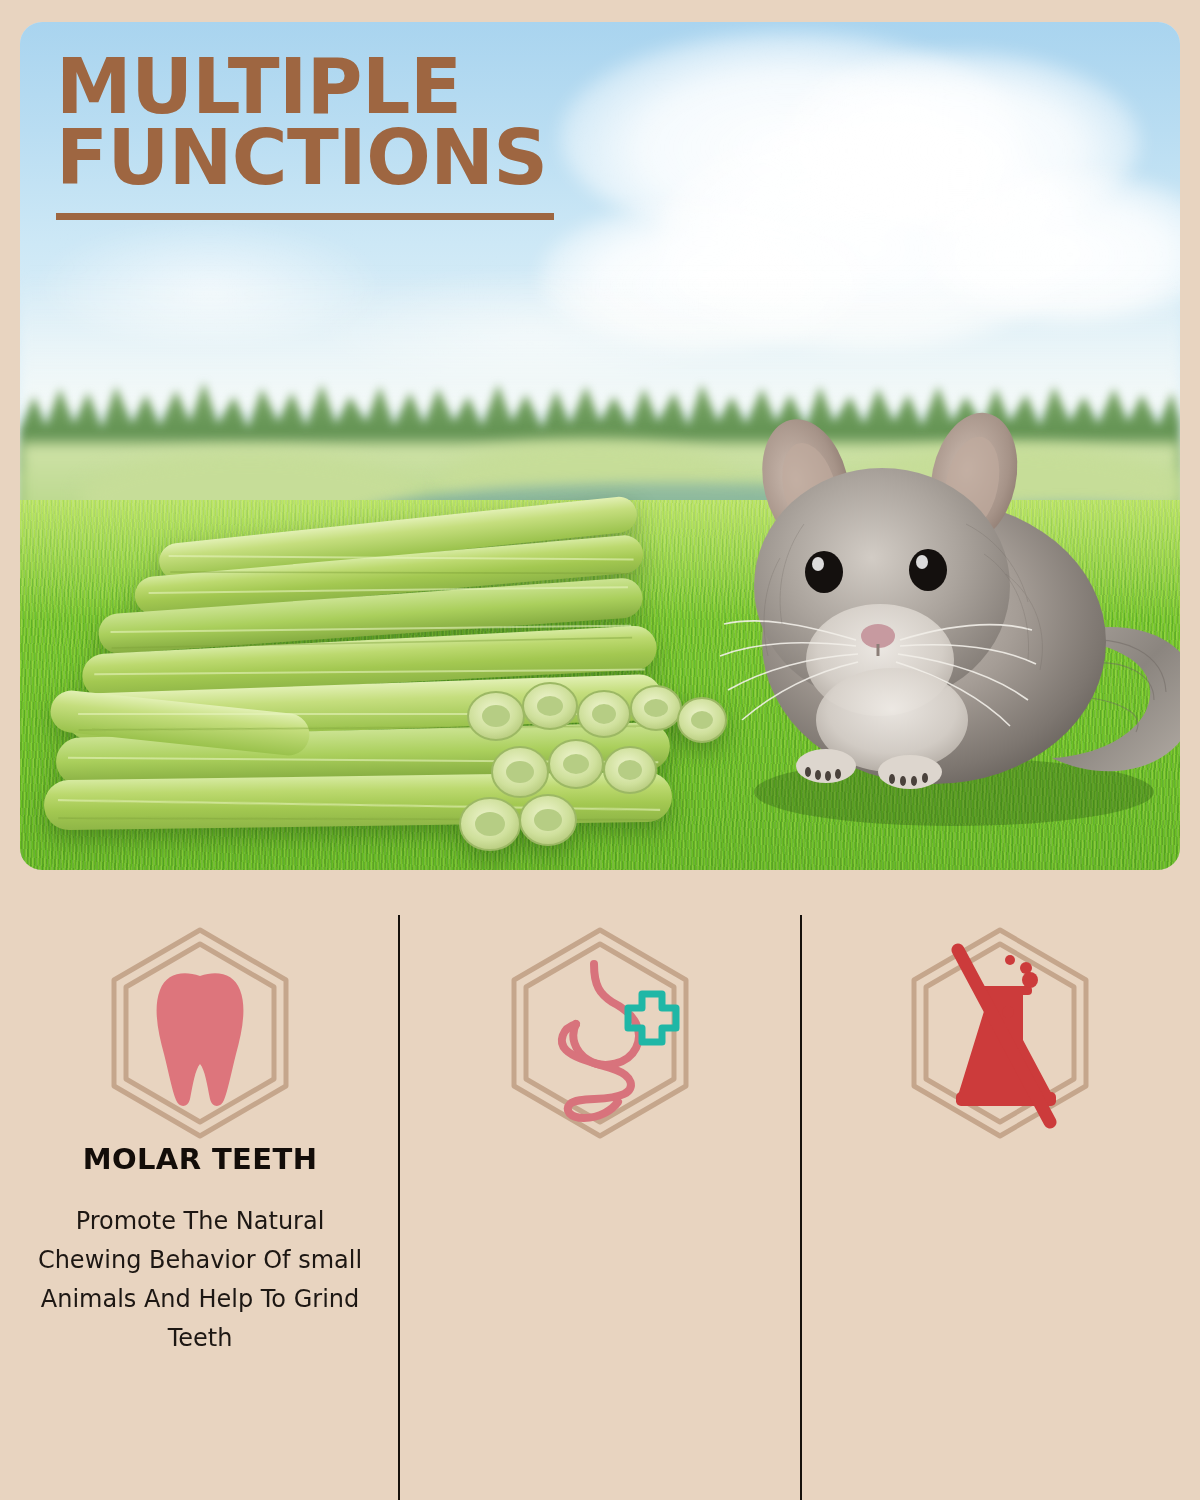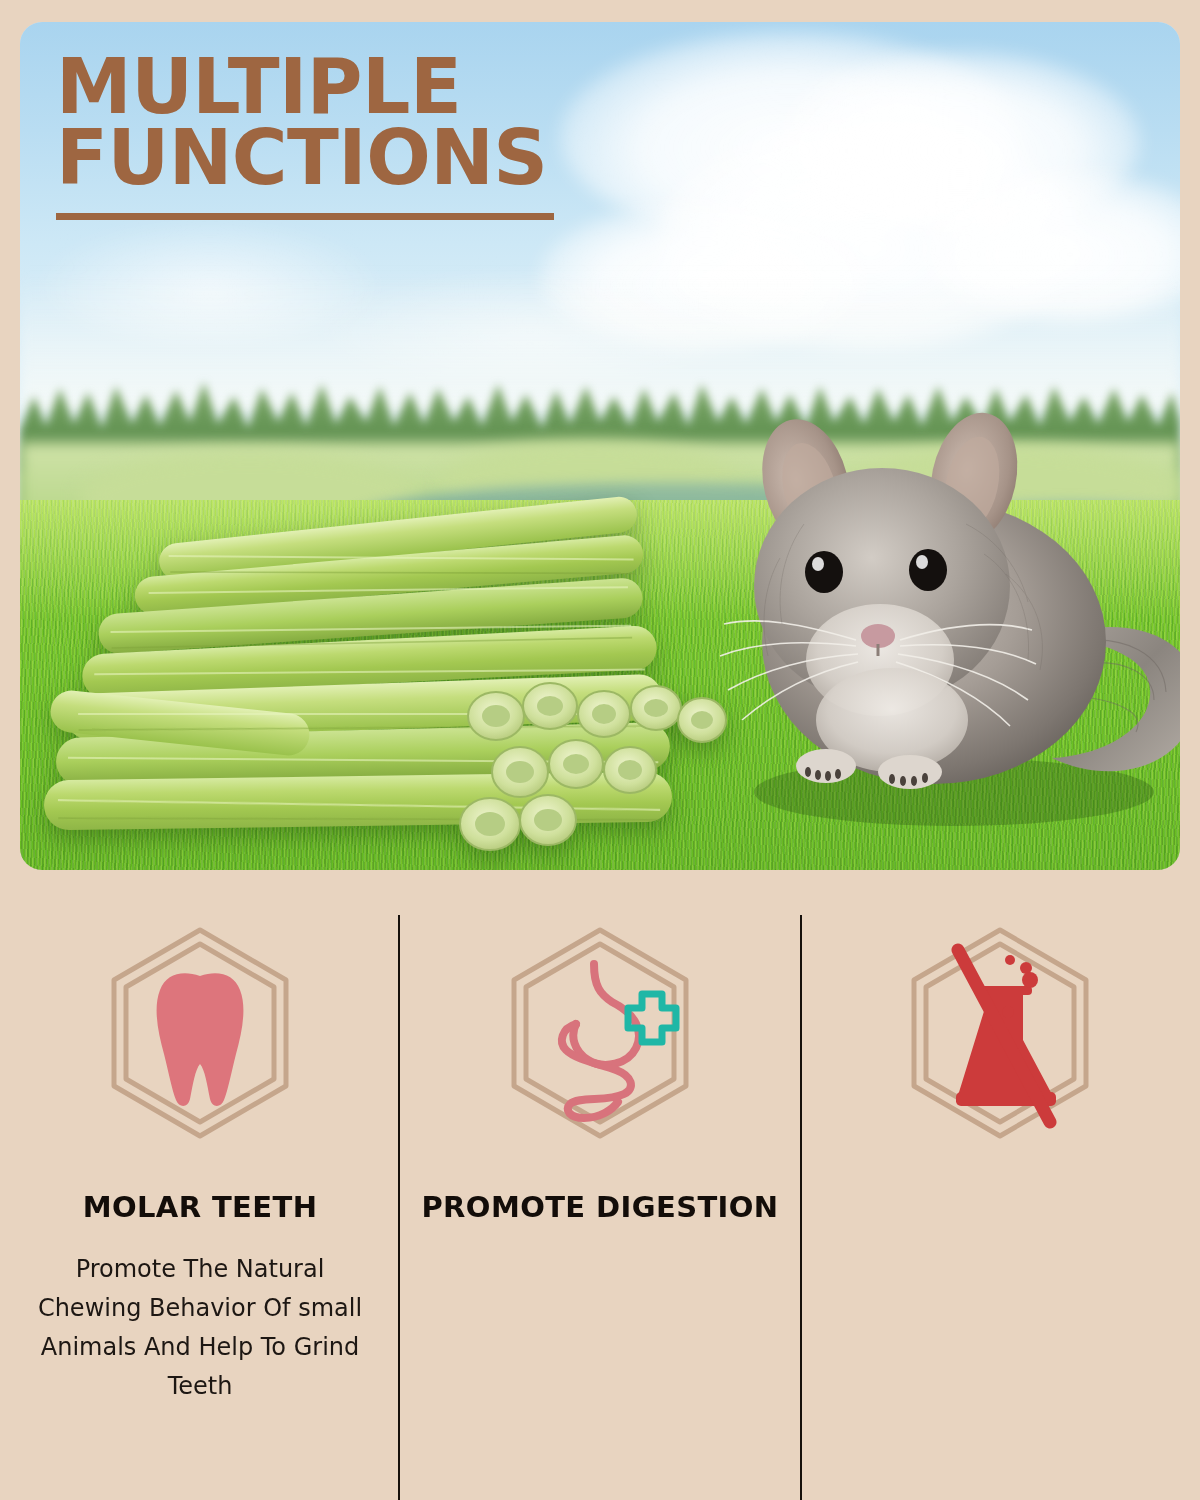--- a/index.html
+++ b/index.html
@@ -170,21 +170,20 @@
   .vdiv.v2 { left:800px; }
 
   .hexwrap {
     margin-top:32px;
     width:208px; height:218px;
     position:relative;
   }
   .hexwrap svg { width:100%; height:100%; display:block; }
 
   .feature-title {
-    margin-top:48px;
     font-family:"DejaVu Sans", sans-serif;
     font-weight:bold;
     font-size:29px;
     letter-spacing:0.4px;
     color:#130d09;
     text-align:left;
     text-transform:uppercase;
     white-space:nowrap;
   }
   .feature-body {
@@ -489,21 +488,20 @@
                    C136,152 140,164 128,170
                    C112,178 82,172 74,180
                    C68,186 74,194 88,194
                    C104,194 116,186 122,178"></path>
         </g>
 
         <path d="M132,84 L146,84 L146,70 L166,70 L166,84 L180,84 L180,104
                  L166,104 L166,118 L146,118 L146,104 L132,104 Z" fill="none" stroke="#1fb7a6" stroke-width="7" stroke-linejoin="round"></path>
       </svg>
     </div>
-    <div class="feature-title">PROMOTE DIGESTION</div>
   </div>
 
   <div class="feature-col col-3">
     <div class="hexwrap">
       <svg viewBox="0 0 208 218">
         <g fill="none" stroke="#c5a68c" stroke-width="5" stroke-linejoin="round" stroke-linecap="round">
           <path d="M104,6 L190,56 L190,162 L104,212 L18,162 L18,56 Z"></path>
           <path d="M104,20 L178,63 L178,155 L104,198 L30,155 L30,63 Z"></path>
         </g>
 

